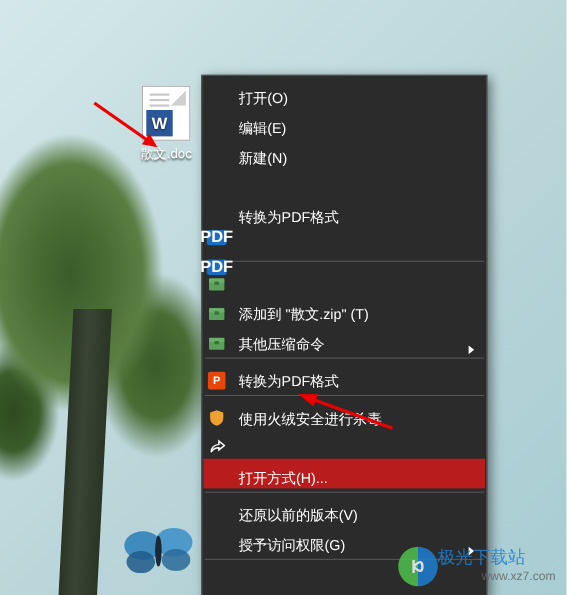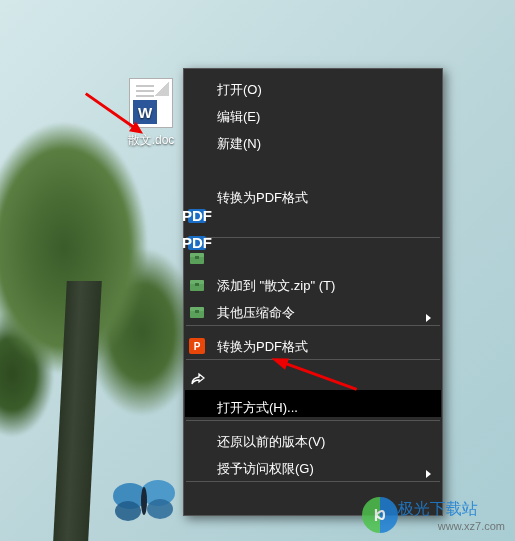--- a/index.html
+++ b/index.html
@@ -43,21 +43,20 @@
     bottom: 15px;
     width: 70px;
     height: 55px;
   }
   .butterfly svg { width: 100%; height: 100%; }
   .watermark {
     position: absolute;
     right: 10px;
     bottom: 8px;
     display: flex;
-    align-items: center;
     gap: 0;
     opacity: 0.85;
   }
   .wm-logo {
     width: 36px;
     height: 36px;
     border-radius: 50%;
     background: conic-gradient(#1e7fd4 0deg 180deg, #4ec24e 180deg 360deg);
     display:flex;align-items:center;justify-content:center;
   }
@@ -119,21 +118,21 @@
     border: 1px solid #555;
   }
   .menu-item {
     display: flex;
     align-items: flex-end;
     height: 27px;
     padding: 0 10px 0 2px;
     position: relative;
     cursor: default;
   }
-  .menu-item.highlight { background: #000000; }
+  .menu-item.highlight { background: #b91c1c; }
   .mi-icon {
     width: 20px;
     height: 20px;
     margin-right: 10px;
     display:flex;align-items:center;justify-content:center;
     flex-shrink: 0;
   }
   .mi-label { flex: 1; white-space: nowrap; }
   .mi-arrow {
     width: 0; height: 0;
@@ -256,20 +255,28 @@
         <div class="wps-badge">P</div>
       </div>
     <div class="mi-label">转换为PDF格式</div>
   </div>
 
   <div class="separator"></div>
 
   <div class="menu-item">
     <div class="mi-icon">
       <svg width="16" height="16" viewBox="0 0 16 16">
+          <path d="M8 1 L14 3 L14 8 Q14 13 8 15 Q2 13 2 8 L2 3 Z" fill="#f0a030"></path>
+        </svg>
+    </div>
+    <div class="mi-label">使用火绒安全进行杀毒</div>
+  </div>
+  <div class="menu-item">
+    <div class="mi-icon">
+      <svg width="16" height="16" viewBox="0 0 16 16">
           <path d="M10 2 L15 6 L10 10 L10 8 Q5 8 3 12 Q3 6 10 5 Z" fill="none" stroke="#fff" stroke-width="1.3"></path>
         </svg>
     </div>
   </div>
   <div class="menu-item highlight">
     <div class="mi-icon"></div>
     <div class="mi-label">打开方式(H)...</div>
   </div>
 
   <div class="separator"></div>

